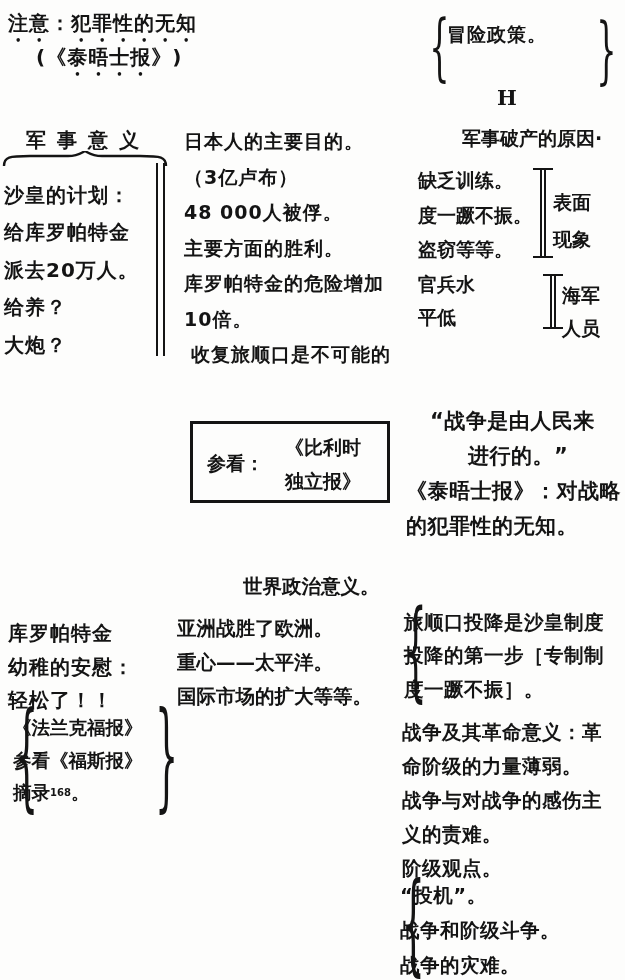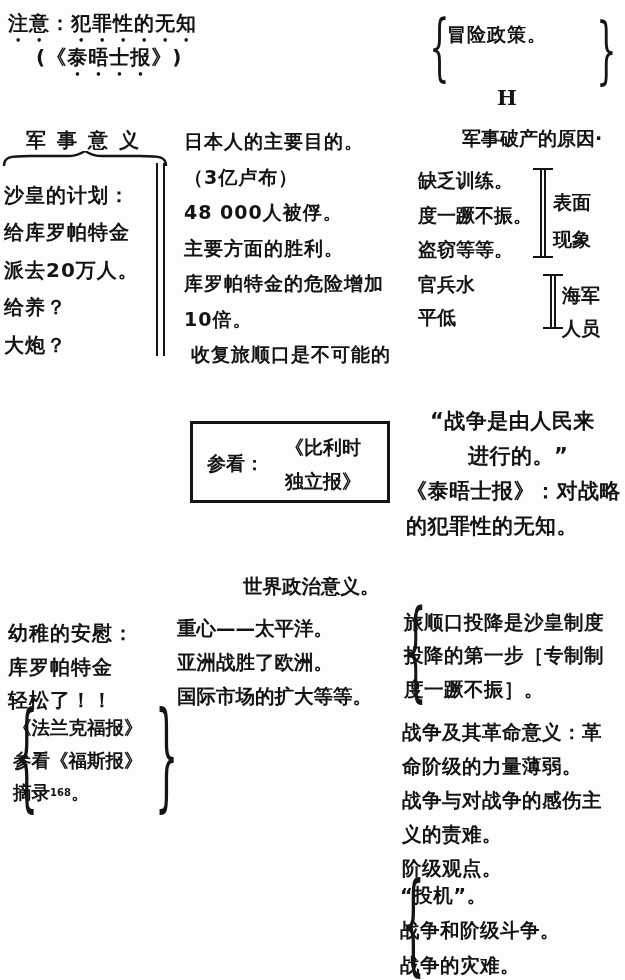--- a/index.html
+++ b/index.html
@@ -138,28 +138,28 @@
 
 <div class="abs" id="quote">
   <div class="ln">“战争是由人民来</div>
   <div class="ln">进行的。”</div>
   <div class="ln">《泰晤士报》：对战略</div>
   <div class="ln">的犯罪性的无知。</div>
 </div>
 
 <div class="abs ln" id="world-header">世界政治意义。</div>
 <div class="abs" id="world-lines">
+  <div class="ln">亚洲战胜了欧洲。</div>
   <div class="ln">重心——太平洋。</div>
-  <div class="ln">亚洲战胜了欧洲。</div>
   <div class="ln">国际市场的扩大等等。</div>
 </div>
 
 <div class="abs" id="cons-lines">
+  <div class="ln">库罗帕特金</div>
   <div class="ln">幼稚的安慰：</div>
-  <div class="ln">库罗帕特金</div>
   <div class="ln">轻松了！！</div>
 </div>
 <span class="abs vbrace" id="cons-brace-open">{</span>
 <div class="abs" id="cons-braced">
   <div class="ln">《法兰克福报》</div>
   <div class="ln">参看《福斯报》</div>
   <div class="ln"><span>摘录</span><span class="sup-num">168</span><span>。</span></div>
 </div>
 <span class="abs vbrace" id="cons-brace-close">}</span>
 

